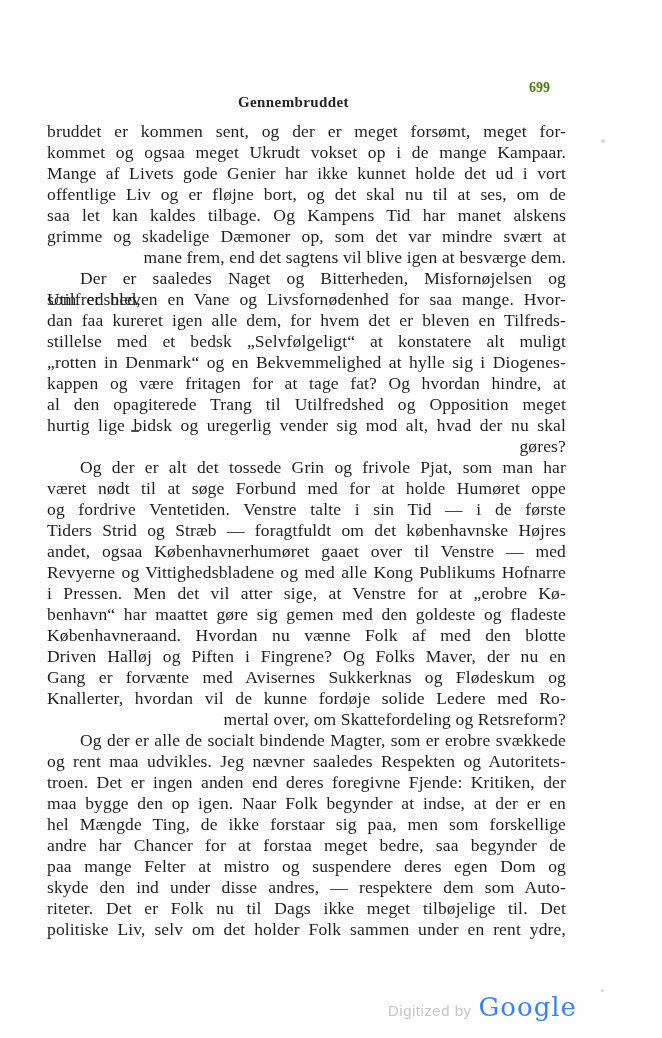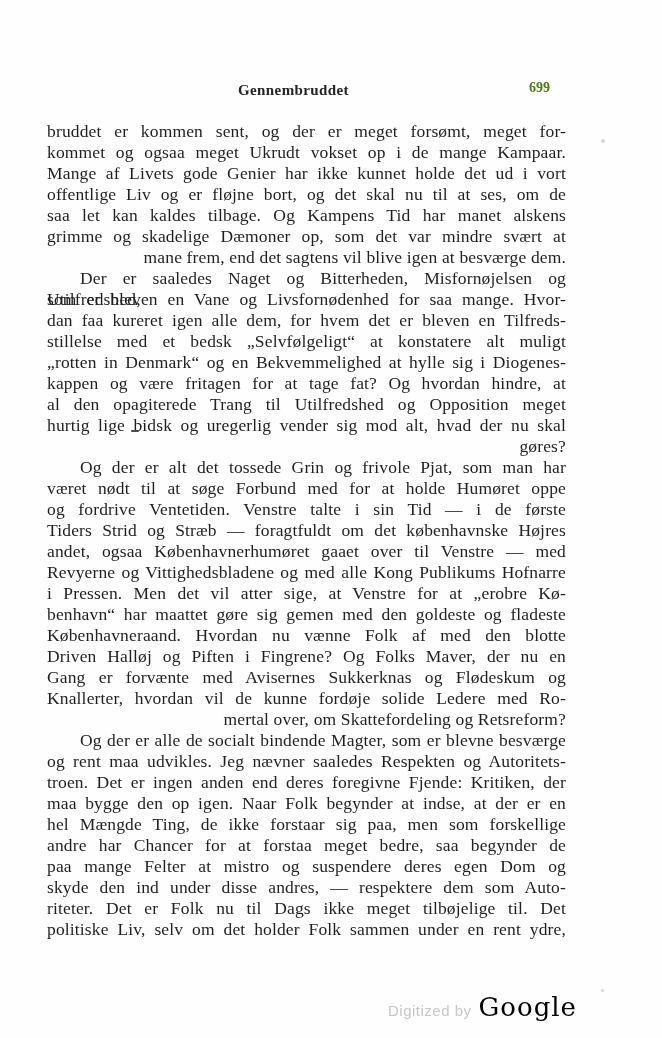--- a/index.html
+++ b/index.html
@@ -20,21 +20,21 @@
   .running-head {
     position: absolute;
     left: 47px;
     top: 82px;
     width: 519px;
     height: 20px;
   }
   .running-title {
     position: absolute;
     left: -13px;
-    top: 0;
+    top: 12px;
     width: 100%;
     text-align: center;
     font-size: 15px;
     font-weight: bold;
     letter-spacing: 0.4px;
     color: #242424;
   }
   .page-number {
     position: absolute;
     right: 16px;
@@ -77,21 +77,21 @@
   }
   .digitized-by {
     font-family: "Liberation Sans", sans-serif;
     font-size: 15px;
     color: #c7c7c7;
     letter-spacing: 0.5px;
   }
   .google-logo {
     font-family: "DejaVu Serif", serif;
     font-size: 26px;
-    color: #000000;
+    color: #3b82f6;
     letter-spacing: 1px;
   }
   
   .speck {
     position: absolute;
     background: #d6d6d6;
     border-radius: 50%;
   }
   .speck.dot-1 { left: 601px; top: 139px; width: 4px; height: 4px; }
   .speck.dot-2 { left: 601px; top: 989px; width: 3px; height: 3px; }
@@ -140,21 +140,21 @@
         <div class="line just">Revyerne og Vittighedsbladene og med alle Kong Publikums Hofnarre</div>
         <div class="line just">i Pressen. Men det vil atter sige, at Venstre for at „erobre Kø-</div>
         <div class="line just">benhavn“ har maattet gøre sig gemen med den goldeste og fladeste</div>
         <div class="line just">Københavneraand. Hvordan nu vænne Folk af med den blotte</div>
         <div class="line just">Driven Halløj og Piften i Fingrene? Og Folks Maver, der nu en</div>
         <div class="line just">Gang er forvænte med Avisernes Sukkerknas og Flødeskum og</div>
         <div class="line just">Knallerter, hvordan vil de kunne fordøje solide Ledere med Ro-</div>
         <div class="line">mertal over, om Skattefordeling og Retsreform?</div>
       </div>
       <div class="para">
-        <div class="line just indent">Og der er alle de socialt bindende Magter, som er blevne besværge</div>
+        <div class="line just indent">Og der er alle de socialt bindende Magter, som er erobre svækkede</div>
         <div class="line just">og rent maa udvikles. Jeg nævner saaledes Respekten og Autoritets-</div>
         <div class="line just">troen. Det er ingen anden end deres foregivne Fjende: Kritiken, der</div>
         <div class="line just">maa bygge den op igen. Naar Folk begynder at indse, at der er en</div>
         <div class="line just">hel Mængde Ting, de ikke forstaar sig paa, men som forskellige</div>
         <div class="line just">andre har Chancer for at forstaa meget bedre, saa begynder de</div>
         <div class="line just">paa mange Felter at mistro og suspendere deres egen Dom og</div>
         <div class="line just">skyde den ind under disse andres, — respektere dem som Auto-</div>
         <div class="line just">riteter. Det er Folk nu til Dags ikke meget tilbøjelige til. Det</div>
         <div class="line just">politiske Liv, selv om det holder Folk sammen under en rent ydre,</div>
       </div>

